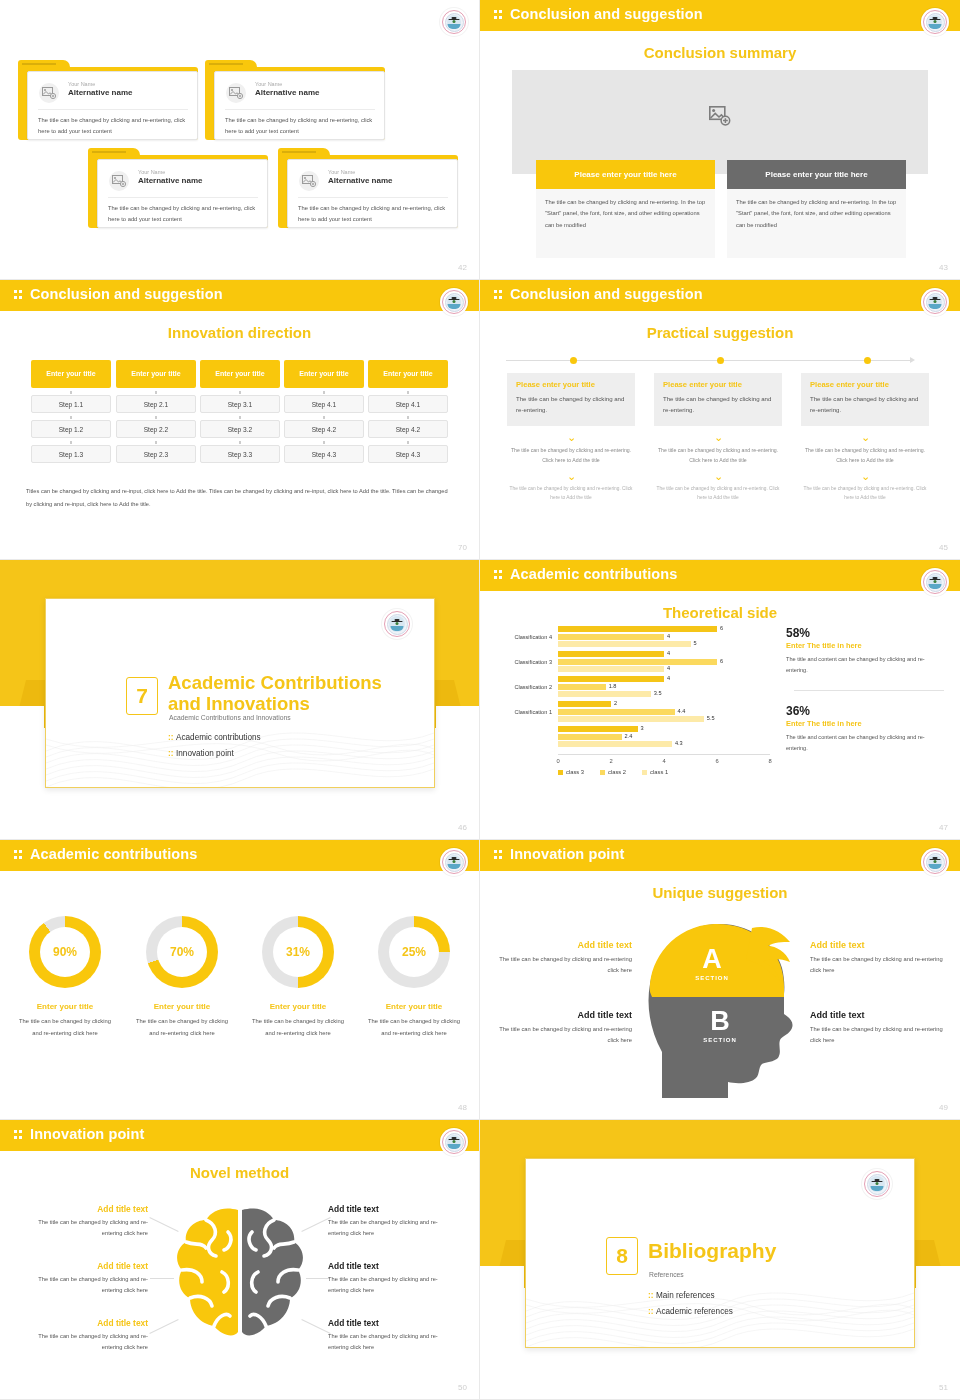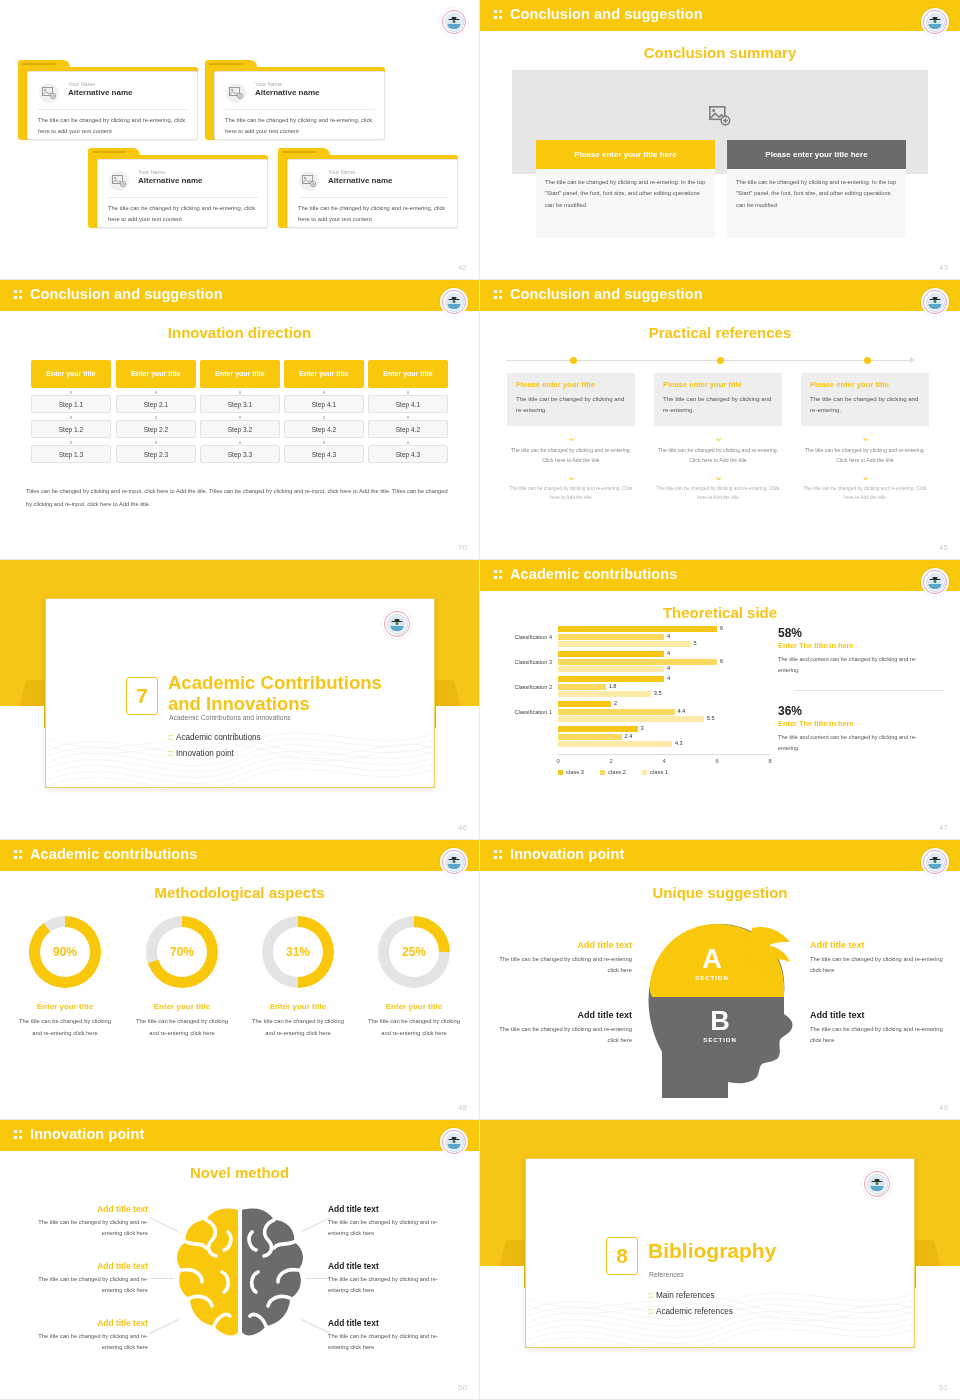--- a/index.html
+++ b/index.html
@@ -48,21 +48,21 @@
   .folder .ic { position:absolute; left:11px; top:11px; width:20px; height:20px; border-radius:50%; background:#f0f0f0; }
   .folder .ic svg { position:absolute; left:3px; top:3px; }
   .folder .yn { position:absolute; left:40px; top:9px; font-size:5.5px; color:#aaa; }
   .folder .an { position:absolute; left:40px; top:16px; font-size:8px; font-weight:bold; color:#333; }
   .folder .sep { position:absolute; left:10px; right:9px; top:37px; height:1px; background:#ececec; }
   .folder .tx { position:absolute; left:10px; right:9px; top:43px; font-size:5.8px; color:#555; line-height:1.85; }
 
   
   .graybox { position:absolute; left:32px; top:70px; width:416px; height:104px; background:#e6e6e6; }
   .phicon { position:absolute; left:50%; top:36px; transform:translateX(-50%); width:22px; height:20px; }
-  .cs-col { position:absolute; top:140px; width:179px; }
+  .cs-col { position:absolute; top:160px; width:179px; }
   .cs-col .tt { height:29px; line-height:29px; text-align:center; color:#fff; font-size:8px; font-weight:bold; }
   .cs-col .bd { background:#f7f7f7; padding:8px 9px 12px; font-size:5.8px; color:#555; line-height:1.95; min-height:69px; }
 
   
   .col3 { position:absolute; width:80px; }
   .col3 .hd { height:28px; line-height:28px; text-align:center; background:#f9c70c; color:#fff; font-size:7px; font-weight:bold; border-radius:2px; }
   .col3 .st { height:18px; line-height:18px; text-align:center; background:#f7f7f7; border:1px solid #e3e3e3; font-size:6.6px; color:#444; border-radius:2px; margin-top:7px; position:relative; }
   .col3 .st:before { content:""; position:absolute; left:50%; top:-5px; margin-left:-1px; width:2px; height:3px; background:#ccc; }
   .foot3 { position:absolute; left:26px; right:26px; top:205px; font-size:5.7px; color:#555; line-height:2.2; }
 
@@ -96,21 +96,21 @@
 
   
   .chart { position:absolute; left:8px; top:62px; width:290px; height:150px; }
   .clabel { position:absolute; font-size:5.6px; color:#444; text-align:right; width:62px; }
   .bar { position:absolute; height:6px; }
   .bval { position:absolute; font-size:5.6px; color:#333; }
   .axis { position:absolute; left:70px; top:132px; width:212px; height:1px; background:#ddd; }
   .atick { position:absolute; top:136px; font-size:5.8px; color:#555; transform:translateX(-50%); }
   .leg { position:absolute; left:70px; top:147px; display:flex; gap:16px; font-size:5.8px; color:#444; align-items:center;}
   .leg span i { display:inline-block; width:5px; height:5px; margin-right:3px; vertical-align:middle; }
-  .rstat { position:absolute; right:32px; width:150px; }
+  .rstat { position:absolute; right:24px; width:150px; }
   .rstat .big { font-size:12px; font-weight:bold; color:#222; }
   .rstat .ttl { font-size:7.4px; font-weight:bold; color:#f5c518; margin-top:1px; }
   .rstat .dsc { font-size:5.6px; color:#555; line-height:1.95; margin-top:4px; }
   .rdiv { position:absolute; right:16px; width:150px; height:1px; background:#e2e2e2; }
 
   
   .dn { position:absolute; width:72px; }
   .dn .ring { position:absolute; left:0; top:0; width:72px; height:72px; border-radius:50%; }
   .dn .hole { position:absolute; left:11px; top:11px; width:50px; height:50px; border-radius:50%; background:#fff;
               display:flex; align-items:center; justify-content:center; font-size:12px; font-weight:bold; color:#f5c518; }
@@ -355,21 +355,21 @@
       <div class="r1"></div>
         <div class="r2"></div>
         <div class="r3"></div>
         <div class="grn"></div>
       <div class="bird">
           <b></b>
           <b></b>
           <b></b>
         </div>
     </div>
-    <div class="subttl">Practical references</div>
+    <div class="subttl">Practical suggestion</div>
 
     <div class="tline">
         <i class="ar"></i>
       </div>
     <div class="tdot" style="left:90px;"></div>
     <div class="tdot" style="left:237px;"></div>
     <div class="tdot" style="left:384px;"></div>
 
     <div class="pcard" style="left:27px;">
       <div class="hd">
@@ -555,21 +555,20 @@
       <div class="r1"></div>
         <div class="r2"></div>
         <div class="r3"></div>
         <div class="grn"></div>
       <div class="bird">
           <b></b>
           <b></b>
           <b></b>
         </div>
     </div>
-    <div class="subttl">Methodological aspects</div>
 
     <div class="dn" id="dn0" style="left:29px; top:76px;">
       <div class="ring" style="background: conic-gradient(rgb(249, 199, 12) 0deg, rgb(249, 199, 12) 324deg, rgb(228, 228, 228) 324deg, rgb(228, 228, 228) 360deg);"></div>
       <div class="hole">90%</div>
       <div class="t">Enter your title</div>
       <div class="d">The title can be changed by clicking and re-entering click here</div>
     </div>
     <div class="dn" id="dn1" style="left:146px; top:76px;">
       <div class="ring" style="background: conic-gradient(rgb(249, 199, 12) 0deg, rgb(249, 199, 12) 252deg, rgb(228, 228, 228) 252deg, rgb(228, 228, 228) 360deg);"></div>
       <div class="hole">70%</div>

